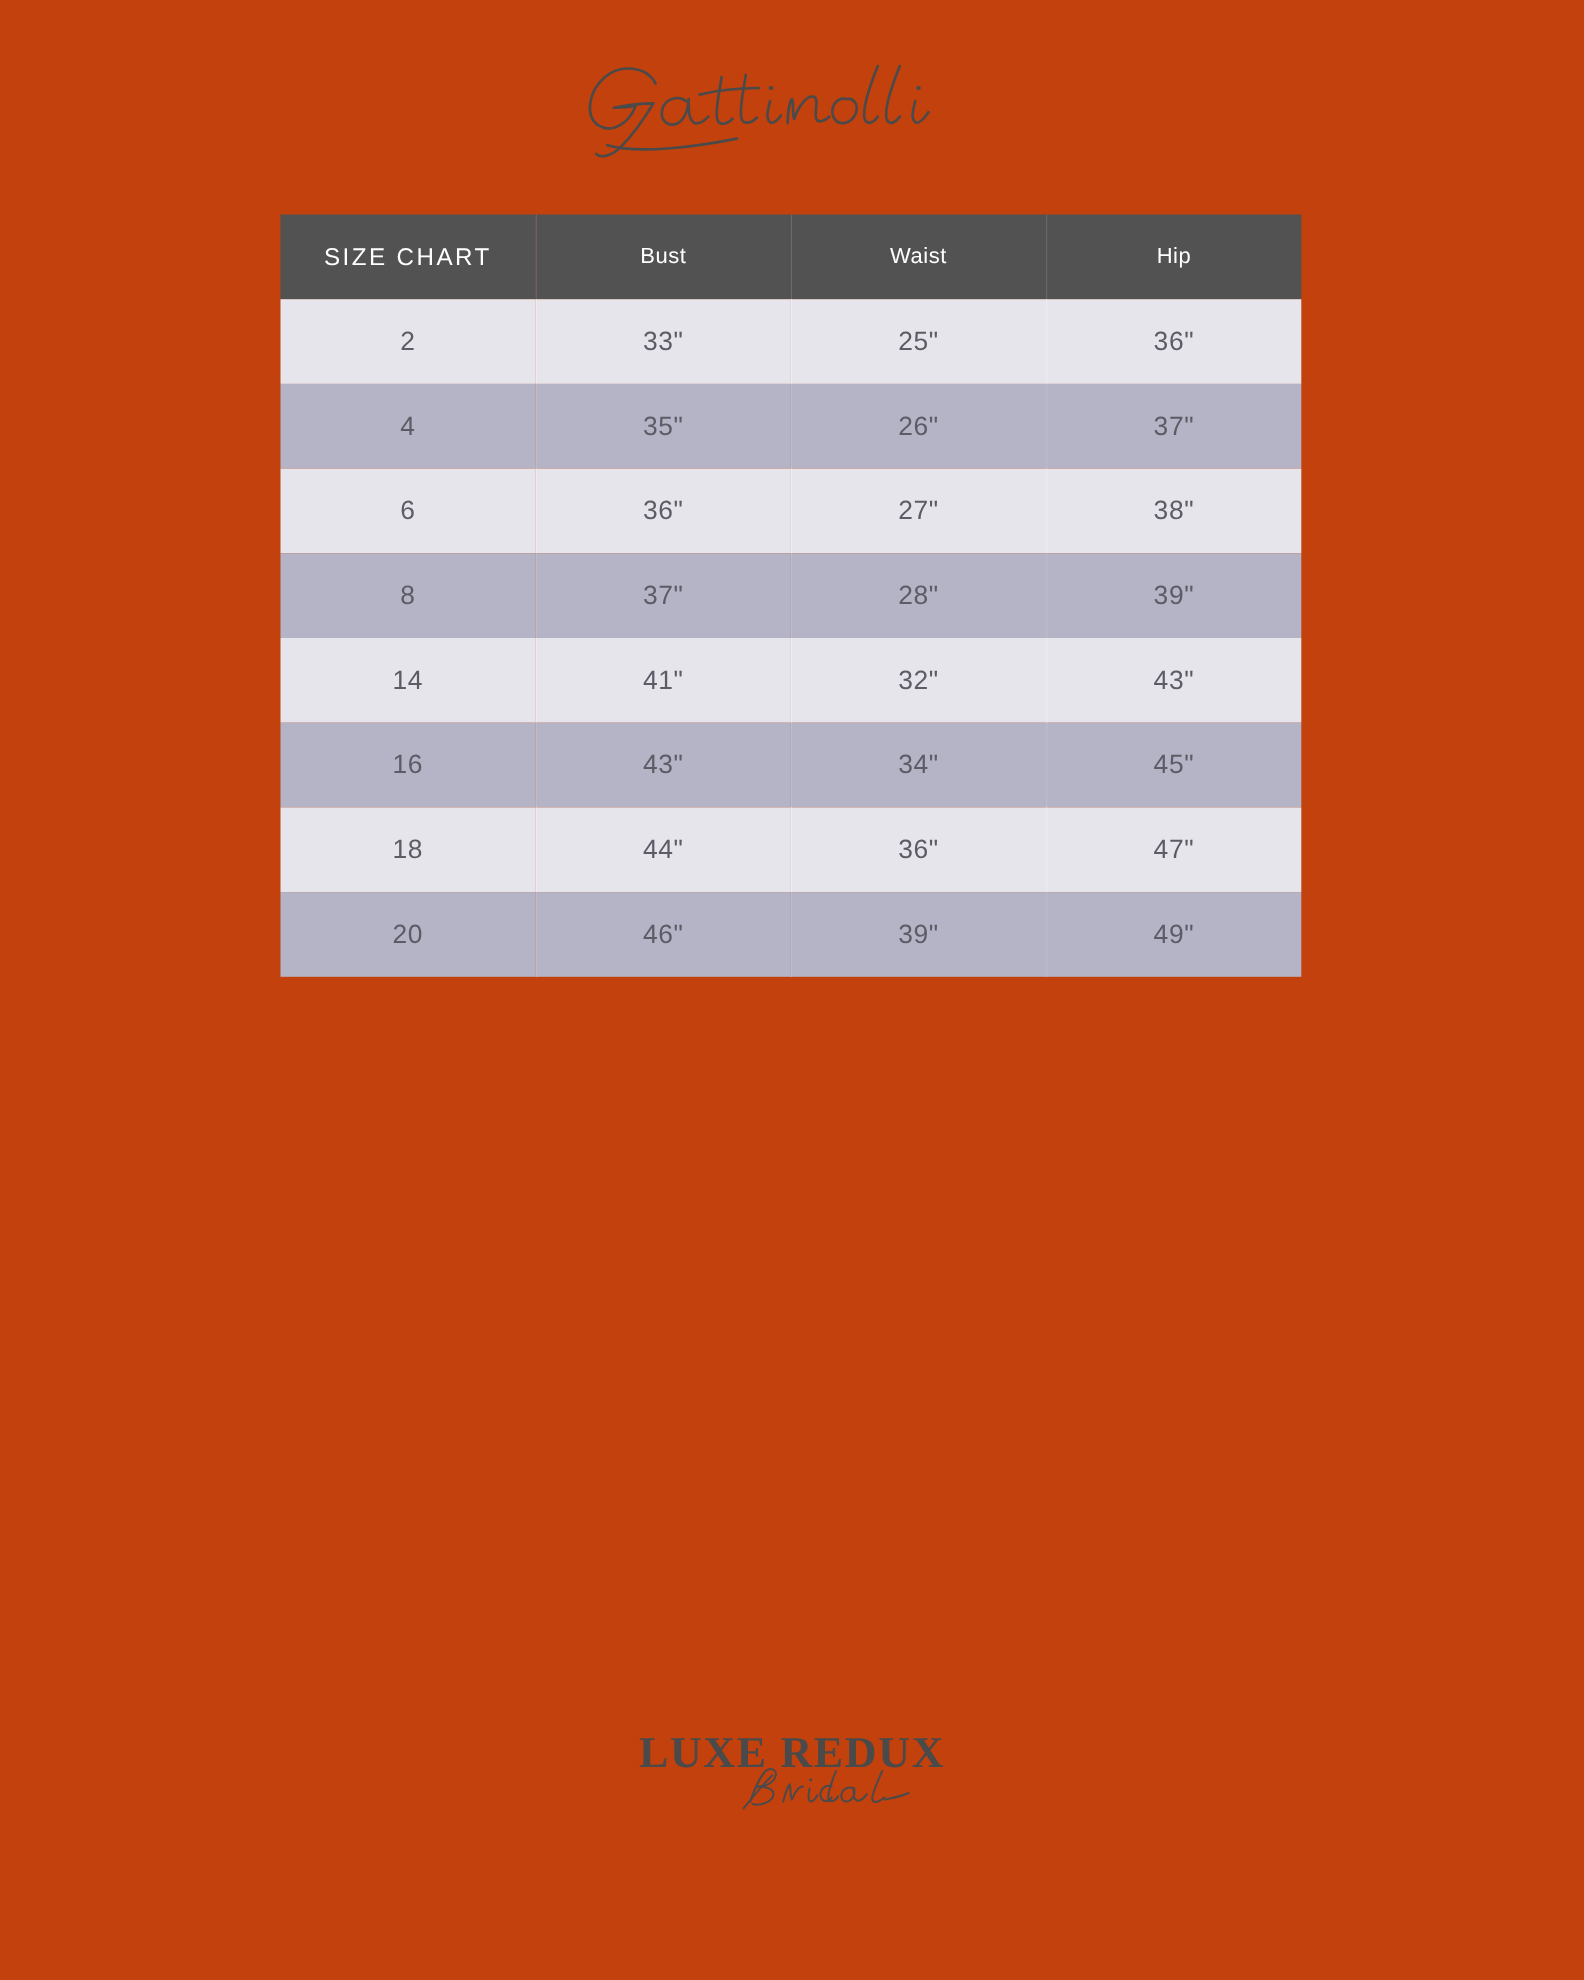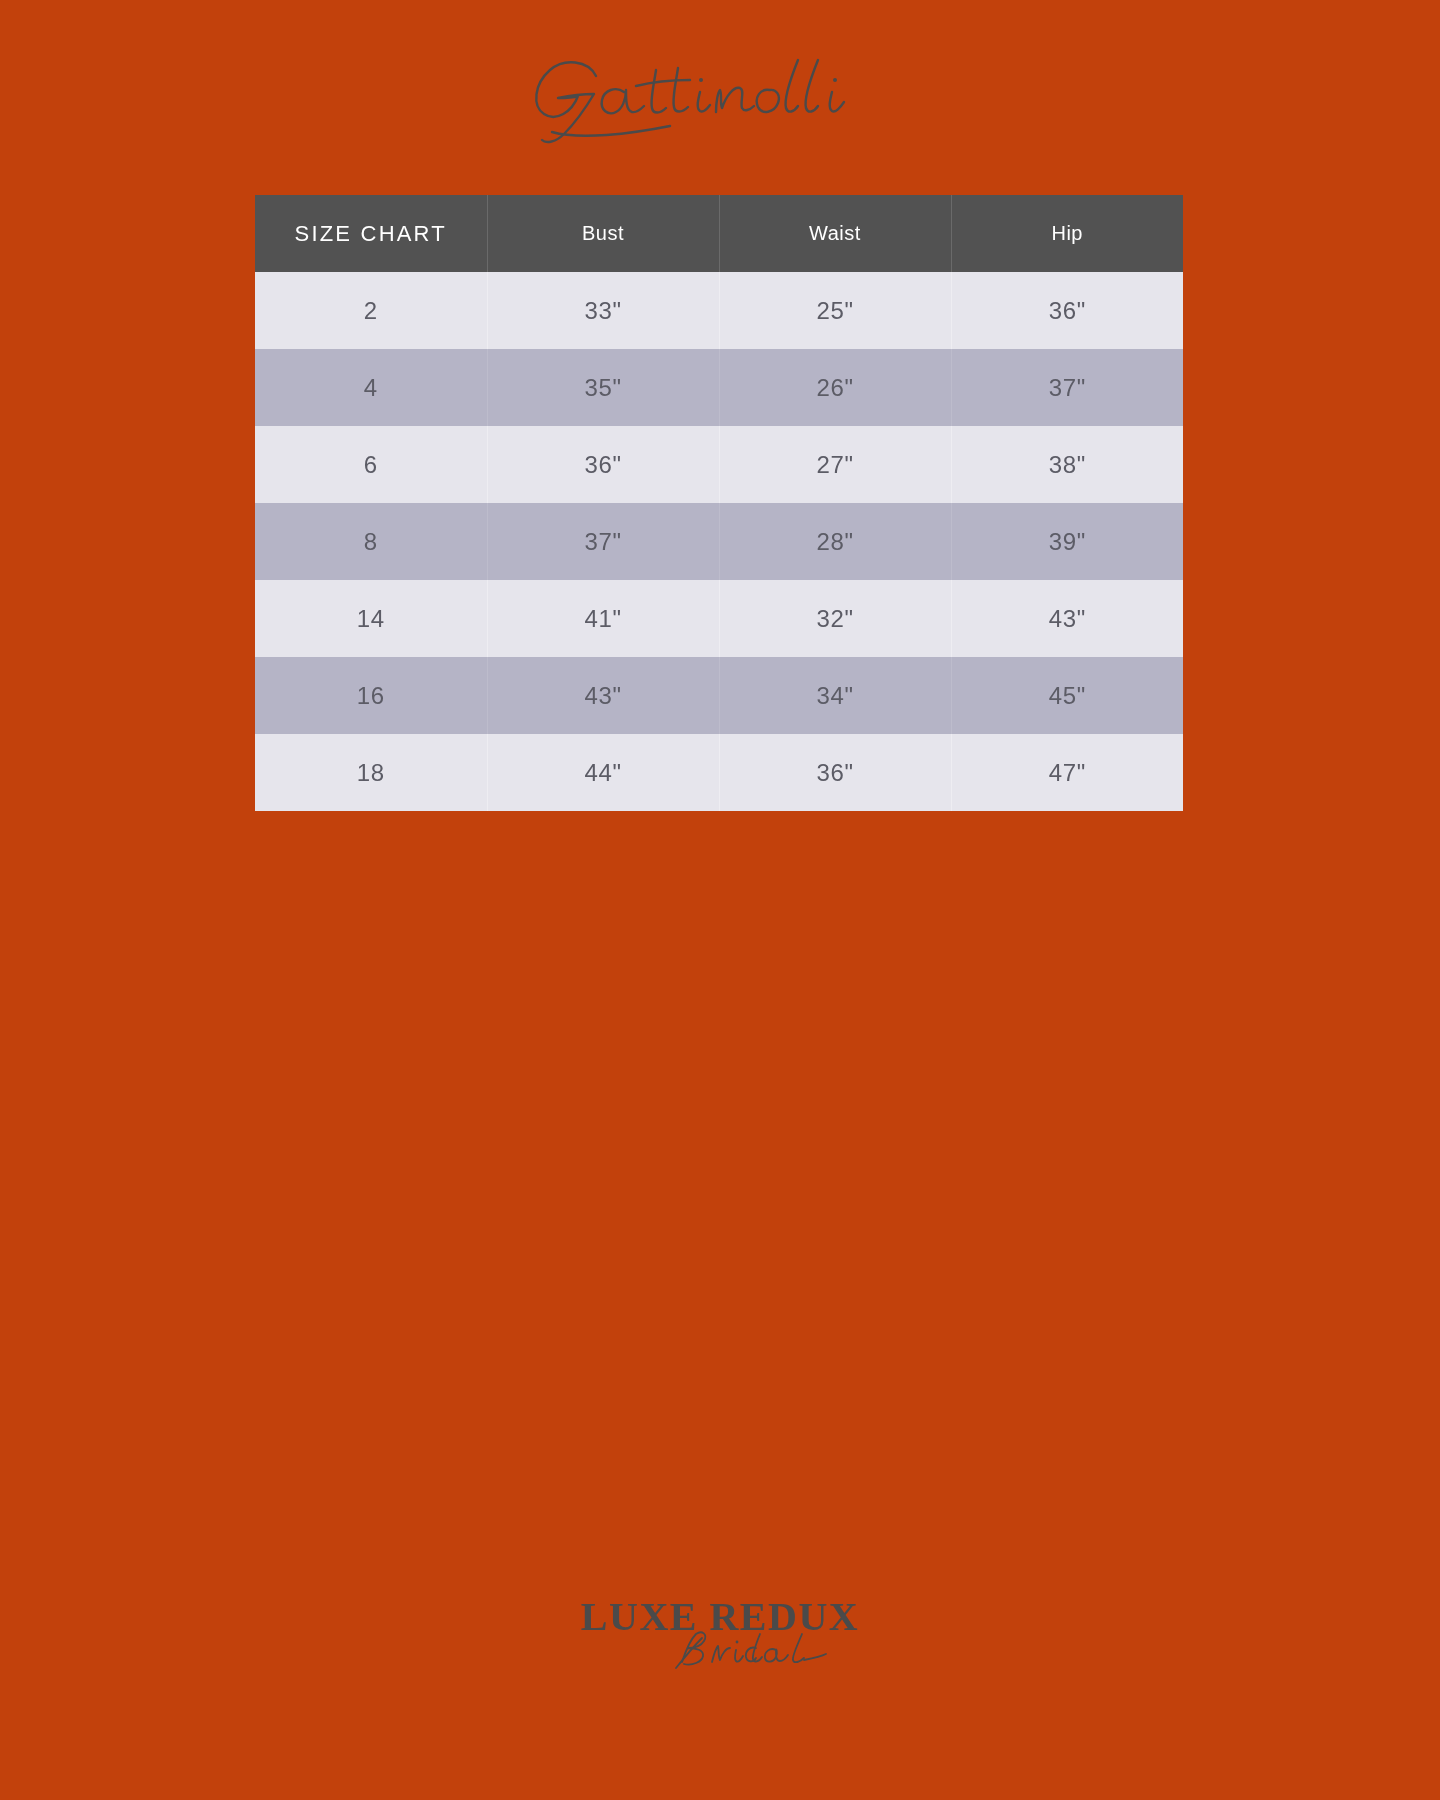--- a/index.html
+++ b/index.html
@@ -99,21 +99,21 @@
   }
 
   
   .footer-logo {
     position: absolute;
     left: 0;
     bottom: 118px;
     width: 1440px;
     height: 120px;
     display: flex;
-    align-items: flex-end;
+    align-items: flex-start;
     justify-content: center;
   }
   .footer-logo svg {
     display: block;
   }
 </style>
 </head>
 <body>
 
 <div class="page">
@@ -203,20 +203,26 @@
           <td>43"</td>
           <td>34"</td>
           <td>45"</td>
         </tr>
         <tr class="row-light">
           <td>18</td>
           <td>44"</td>
           <td>36"</td>
           <td>47"</td>
         </tr>
+        <tr class="row-dark">
+          <td>20</td>
+          <td>46"</td>
+          <td>39"</td>
+          <td>49"</td>
+        </tr>
       </tbody>
     </table>
   </div>
 
   <div class="footer-logo">
     <svg width="300" height="96" viewBox="0 0 300 96" aria-label="Luxe Redux Bridal">
       <text x="150" y="44" text-anchor="middle" font-family="'Liberation Serif', serif" font-size="40" font-weight="700" letter-spacing="1.5" fill="#4a4a4a">LUXE REDUX</text>
       <g fill="none" stroke="#4a4a4a" stroke-width="1.8" stroke-linecap="round" stroke-linejoin="round">
 
         <path d="M112 76 C116 64, 122 52, 126 48 C132 44, 138 48, 134 55 C131 60, 124 62, 118 62 C126 62, 134 64, 133 70 C132 76, 122 80, 114 78"></path>

